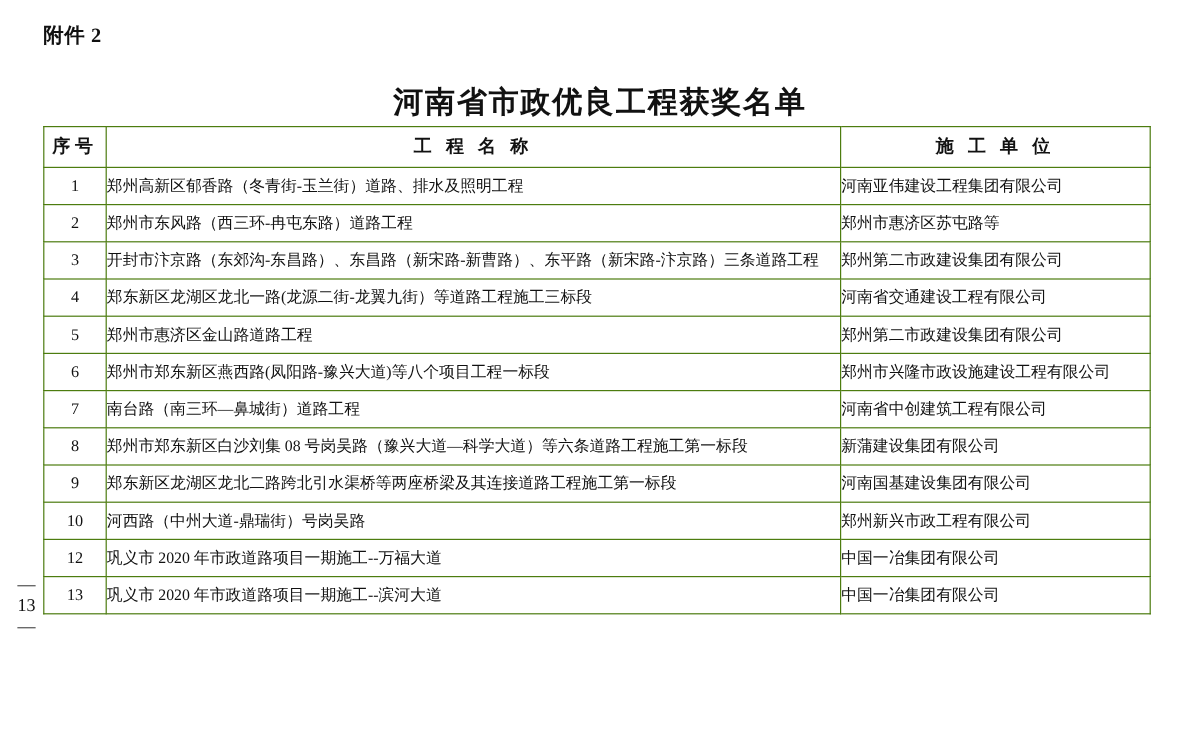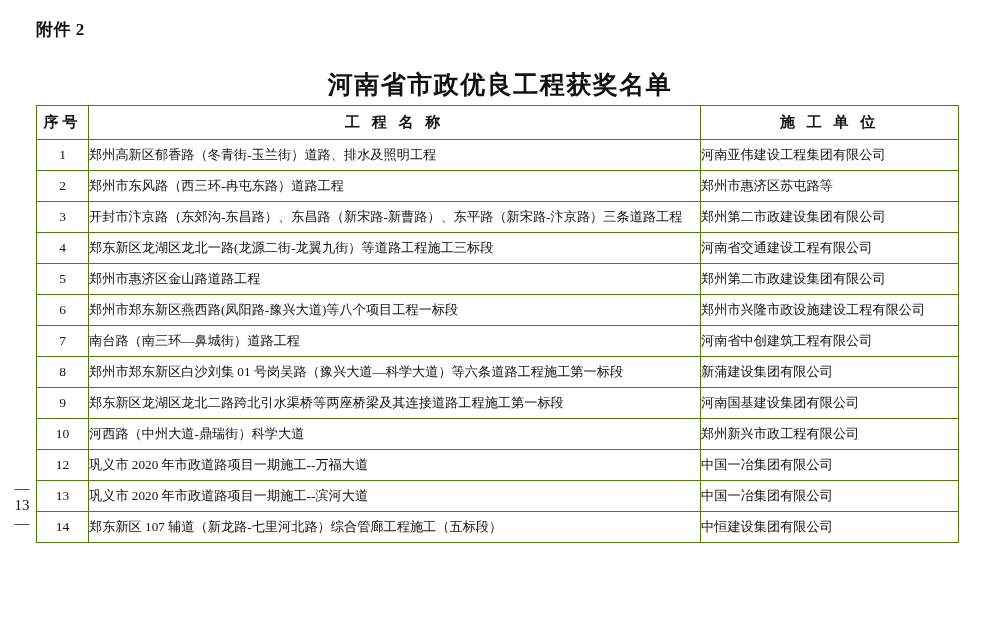--- a/index.html
+++ b/index.html
@@ -158,45 +158,40 @@
           <td class="cell-name">郑州市郑东新区燕西路(凤阳路-豫兴大道)等八个项目工程一标段</td>
           <td class="cell-unit">郑州市兴隆市政设施建设工程有限公司</td>
         </tr>
         <tr>
           <td class="cell-no">7</td>
           <td class="cell-name">南台路（南三环—鼻城街）道路工程</td>
           <td class="cell-unit">河南省中创建筑工程有限公司</td>
         </tr>
         <tr>
           <td class="cell-no">8</td>
-          <td class="cell-name">郑州市郑东新区白沙刘集 01 号岗吴路（豫兴大道—科学大道）等六条道路工程施工第一标段</td>
+          <td class="cell-name">郑州市郑东新区白沙刘集 08 号岗吴路（豫兴大道—科学大道）等六条道路工程施工第一标段</td>
           <td class="cell-unit">新蒲建设集团有限公司</td>
         </tr>
         <tr>
           <td class="cell-no">9</td>
           <td class="cell-name">郑东新区龙湖区龙北二路跨北引水渠桥等两座桥梁及其连接道路工程施工第一标段</td>
           <td class="cell-unit">河南国基建设集团有限公司</td>
         </tr>
         <tr>
           <td class="cell-no">10</td>
-          <td class="cell-name">河西路（中州大道-鼎瑞街）科学大道</td>
+          <td class="cell-name">河西路（中州大道-鼎瑞街）号岗吴路</td>
           <td class="cell-unit">郑州新兴市政工程有限公司</td>
         </tr>
         <tr>
           <td class="cell-no">12</td>
           <td class="cell-name">巩义市 2020 年市政道路项目一期施工--万福大道</td>
           <td class="cell-unit">中国一冶集团有限公司</td>
         </tr>
         <tr>
           <td class="cell-no">13</td>
           <td class="cell-name">巩义市 2020 年市政道路项目一期施工--滨河大道</td>
           <td class="cell-unit">中国一冶集团有限公司</td>
         </tr>
-        <tr>
-          <td class="cell-no">14</td>
-          <td class="cell-name">郑东新区 107 辅道（新龙路-七里河北路）综合管廊工程施工（五标段）</td>
-          <td class="cell-unit">中恒建设集团有限公司</td>
-        </tr>
       </tbody>
     </table>
   </div>
 
 </div>
 
 </body></html>

